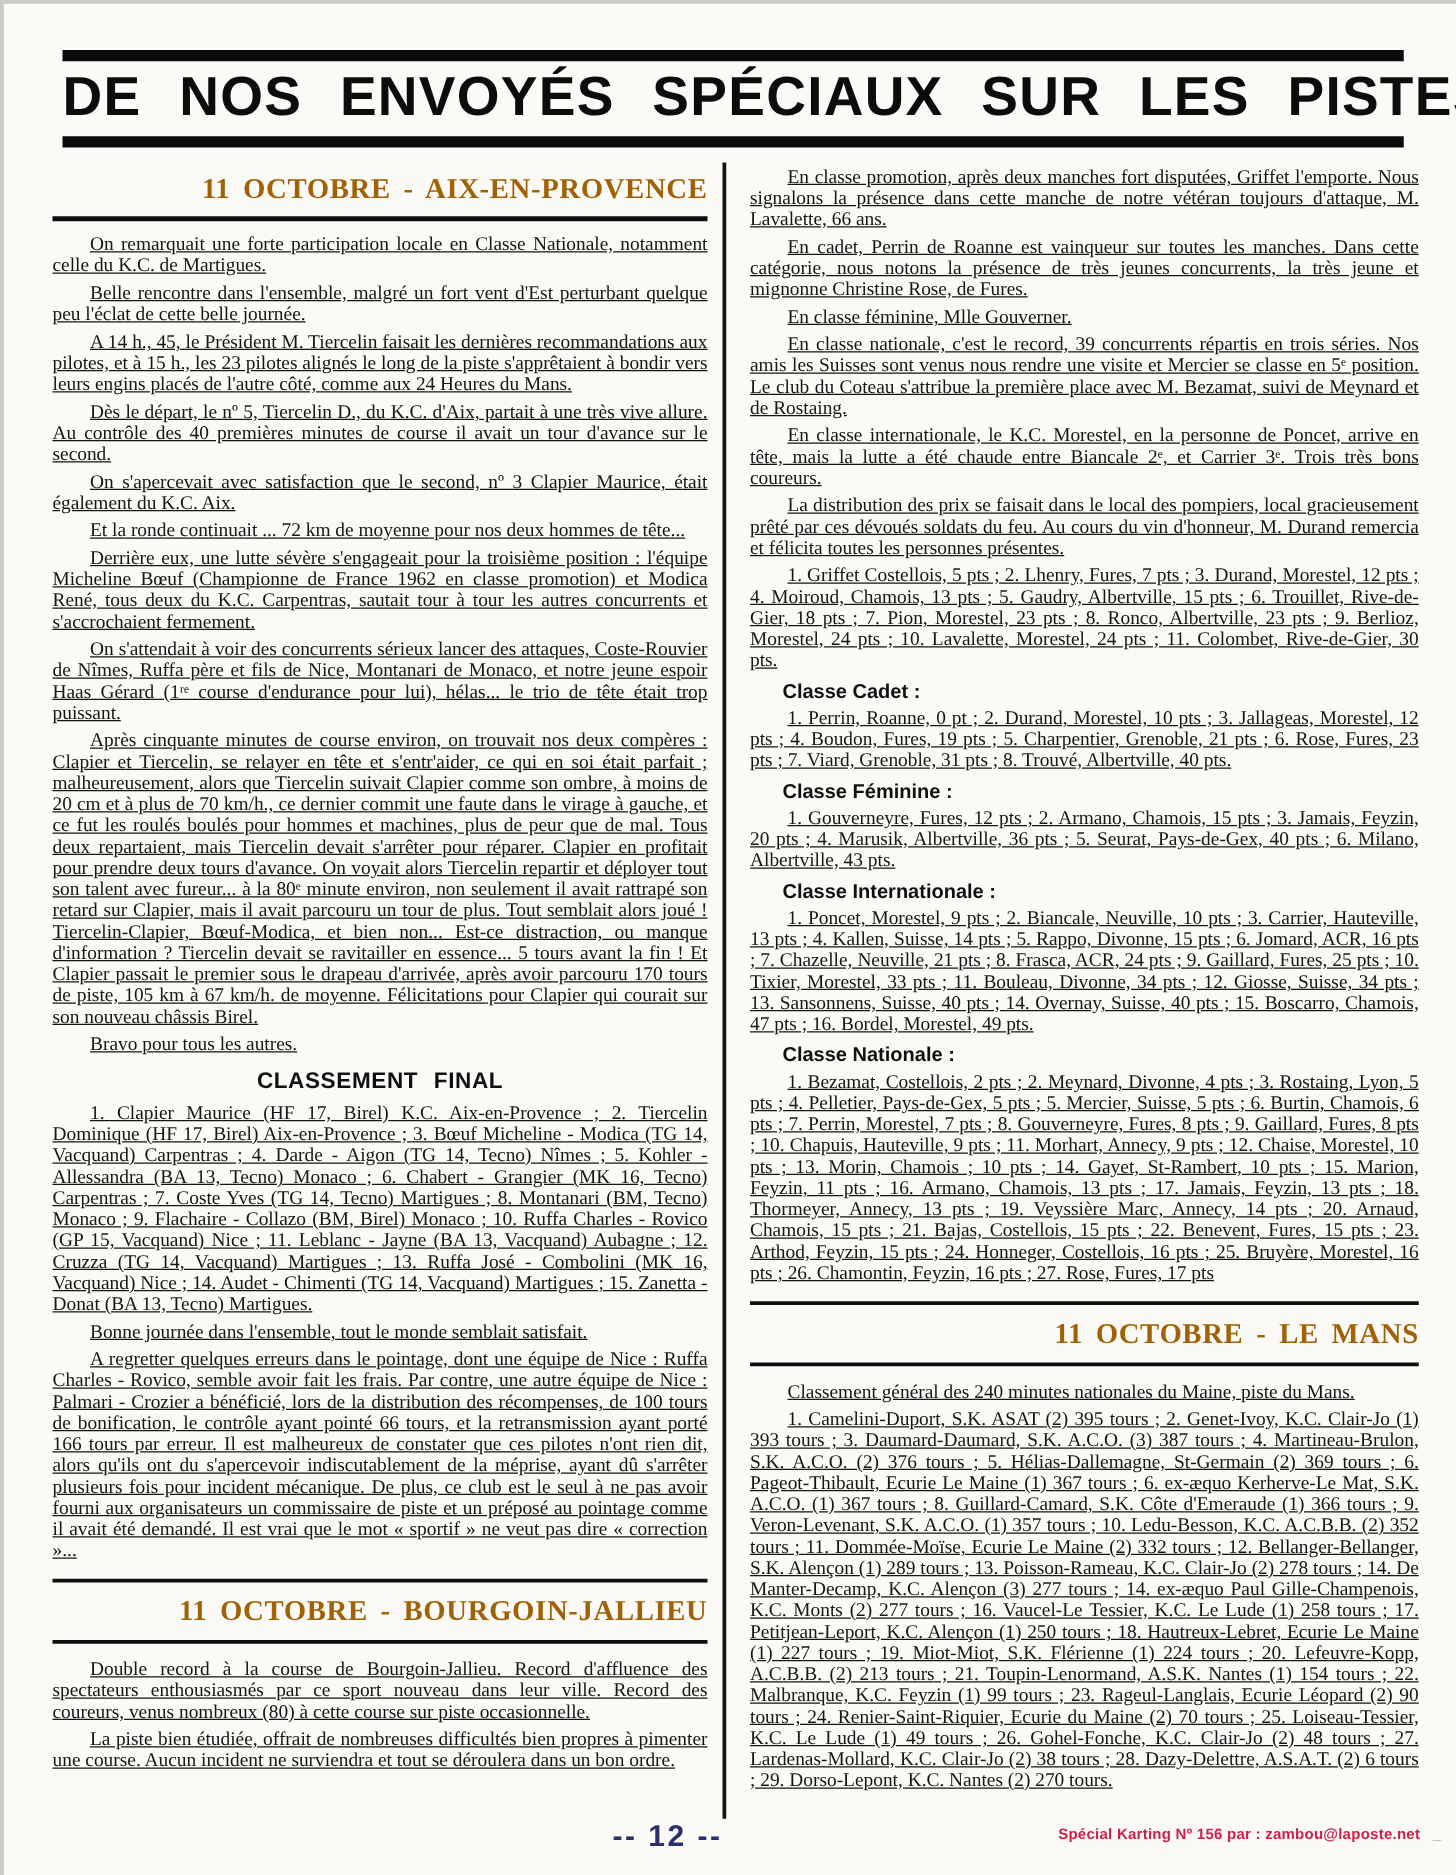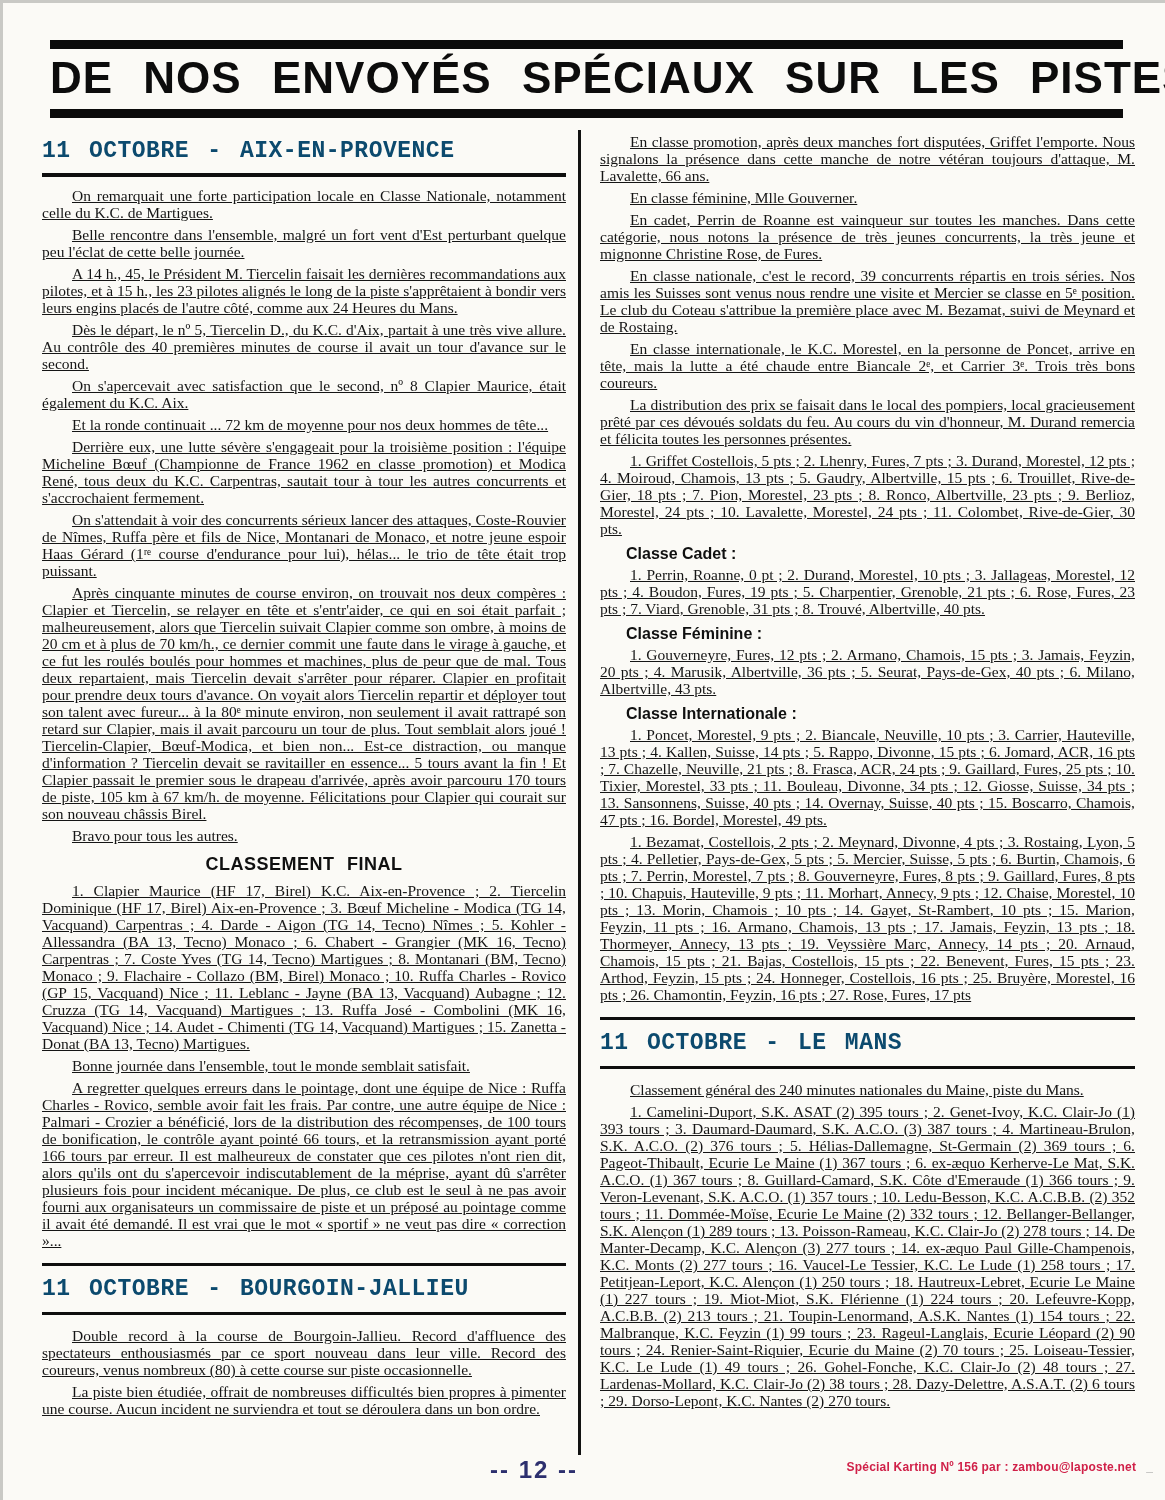--- a/index.html
+++ b/index.html
@@ -22,24 +22,24 @@
     font-weight:bold; font-size:44px; line-height:48px;
     letter-spacing:1px; word-spacing:17px;
     text-align:center; white-space:nowrap; color:#0c0c0c;
   }
   
   .col-left  { position:absolute; left:42px;  top:137px; width:524px; }
   .col-right { position:absolute; left:600px; top:133px; width:535px; }
   .divider   { position:absolute; left:578px; top:130px; width:3px; height:1325px; background:#121212; }
 
   .section-title {
-    font-family:Liberation Mono, monospace;
+    font-family:Liberation Serif, serif;
     font-weight:bold; font-size:23px; line-height:28px;
-    text-align:left; letter-spacing:0.5px; word-spacing:4px;
-    margin:0; color:#0c4a6e;
+    text-align:right; letter-spacing:0.5px; word-spacing:4px;
+    margin:0; color:#a16207;
   }
   .rule  { height:4px; background:#0e0e0e; margin:8px 0 10px 0; }
   .rule3 { height:3px; background:#0e0e0e; }
   .head-block { margin:14px 0 12px 0; }
   .head-block .section-title { margin:9px 0; }
 
   p.body {
     font-family:"Liberation Serif", serif;
     font-size:15.5px; line-height:17px;
     text-align:justify; text-indent:30px;
@@ -85,21 +85,21 @@
   <div class="col-left">
 
     <div>
       <h2 class="section-title">11 OCTOBRE - AIX-EN-PROVENCE</h2>
       <div class="rule"></div>
 
       <p class="body">On remarquait une forte participation locale en Classe Nationale, notamment celle du K.C. de Martigues.</p>
       <p class="body">Belle rencontre dans l'ensemble, malgré un fort vent d'Est perturbant quelque peu l'éclat de cette belle journée.</p>
       <p class="body">A 14 h., 45, le Président M. Tiercelin faisait les dernières recommandations aux pilotes, et à 15 h., les 23 pilotes alignés le long de la piste s'apprêtaient à bondir vers leurs engins placés de l'autre côté, comme aux 24 Heures du Mans.</p>
       <p class="body">Dès le départ, le nº 5, Tiercelin D., du K.C. d'Aix, partait à une très vive allure. Au contrôle des 40 premières minutes de course il avait un tour d'avance sur le second.</p>
-      <p class="body">On s'apercevait avec satisfaction que le second, nº 8 Clapier Maurice, était également du K.C. Aix.</p>
+      <p class="body">On s'apercevait avec satisfaction que le second, nº 3 Clapier Maurice, était également du K.C. Aix.</p>
       <p class="body">Et la ronde continuait ... 72 km de moyenne pour nos deux hommes de tête...</p>
       <p class="body">Derrière eux, une lutte sévère s'engageait pour la troisième position : l'équipe Micheline Bœuf (Championne de France 1962 en classe promotion) et Modica René, tous deux du K.C. Carpentras, sautait tour à tour les autres concurrents et s'accrochaient fermement.</p>
       <p class="body">On s'attendait à voir des concurrents sérieux lancer des attaques, Coste-Rouvier de Nîmes, Ruffa père et fils de Nice, Montanari de Monaco, et notre jeune espoir Haas Gérard (1ʳᵉ course d'endurance pour lui), hélas... le trio de tête était trop puissant.</p>
       <p class="body">Après cinquante minutes de course environ, on trouvait nos deux compères : Clapier et Tiercelin, se relayer en tête et s'entr'aider, ce qui en soi était parfait ; malheureusement, alors que Tiercelin suivait Clapier comme son ombre, à moins de 20 cm et à plus de 70 km/h., ce dernier commit une faute dans le virage à gauche, et ce fut les roulés boulés pour hommes et machines, plus de peur que de mal. Tous deux repartaient, mais Tiercelin devait s'arrêter pour réparer. Clapier en profitait pour prendre deux tours d'avance. On voyait alors Tiercelin repartir et déployer tout son talent avec fureur... à la 80ᵉ minute environ, non seulement il avait rattrapé son retard sur Clapier, mais il avait parcouru un tour de plus. Tout semblait alors joué ! Tiercelin-Clapier, Bœuf-Modica, et bien non... Est-ce distraction, ou manque d'information ? Tiercelin devait se ravitailler en essence... 5 tours avant la fin ! Et Clapier passait le premier sous le drapeau d'arrivée, après avoir parcouru 170 tours de piste, 105 km à 67 km/h. de moyenne. Félicitations pour Clapier qui courait sur son nouveau châssis Birel.</p>
       <p class="body">Bravo pour tous les autres.</p>
 
       <h3 class="sub-title">CLASSEMENT FINAL</h3>
       <p class="body">1. Clapier Maurice (HF 17, Birel) K.C. Aix-en-Provence ; 2. Tiercelin Dominique (HF 17, Birel) Aix-en-Provence ; 3. Bœuf Micheline - Modica (TG 14, Vacquand) Carpentras ; 4. Darde - Aigon (TG 14, Tecno) Nîmes ; 5. Kohler - Allessandra (BA 13, Tecno) Monaco ; 6. Chabert - Grangier (MK 16, Tecno) Carpentras ; 7. Coste Yves (TG 14, Tecno) Martigues ; 8. Montanari (BM, Tecno) Monaco ; 9. Flachaire - Collazo (BM, Birel) Monaco ; 10. Ruffa Charles - Rovico (GP 15, Vacquand) Nice ; 11. Leblanc - Jayne (BA 13, Vacquand) Aubagne ; 12. Cruzza (TG 14, Vacquand) Martigues ; 13. Ruffa José - Combolini (MK 16, Vacquand) Nice ; 14. Audet - Chimenti (TG 14, Vacquand) Martigues ; 15. Zanetta - Donat (BA 13, Tecno) Martigues.</p>
 
       <p class="body">Bonne journée dans l'ensemble, tout le monde semblait satisfait.</p>
@@ -115,39 +115,40 @@
       <p class="body">Double record à la course de Bourgoin-Jallieu. Record d'affluence des spectateurs enthousiasmés par ce sport nouveau dans leur ville. Record des coureurs, venus nombreux (80) à cette course sur piste occasionnelle.</p>
       <p class="body">La piste bien étudiée, offrait de nombreuses difficultés bien propres à pimenter une course. Aucun incident ne surviendra et tout se déroulera dans un bon ordre.</p>
     </div>
 
   </div>
 
   <div class="col-right">
 
     <div>
       <p class="body">En classe promotion, après deux manches fort disputées, Griffet l'emporte. Nous signalons la présence dans cette manche de notre vétéran toujours d'attaque, M. Lavalette, 66 ans.</p>
+      <p class="body">En cadet, Perrin de Roanne est vainqueur sur toutes les manches. Dans cette catégorie, nous notons la présence de très jeunes concurrents, la très jeune et mignonne Christine Rose, de Fures.</p>
       <p class="body">En classe féminine, Mlle Gouverner.</p>
-      <p class="body">En cadet, Perrin de Roanne est vainqueur sur toutes les manches. Dans cette catégorie, nous notons la présence de très jeunes concurrents, la très jeune et mignonne Christine Rose, de Fures.</p>
       <p class="body">En classe nationale, c'est le record, 39 concurrents répartis en trois séries. Nos amis les Suisses sont venus nous rendre une visite et Mercier se classe en 5ᵉ position. Le club du Coteau s'attribue la première place avec M. Bezamat, suivi de Meynard et de Rostaing.</p>
       <p class="body">En classe internationale, le K.C. Morestel, en la personne de Poncet, arrive en tête, mais la lutte a été chaude entre Biancale 2ᵉ, et Carrier 3ᵉ. Trois très bons coureurs.</p>
       <p class="body">La distribution des prix se faisait dans le local des pompiers, local gracieusement prêté par ces dévoués soldats du feu. Au cours du vin d'honneur, M. Durand remercia et félicita toutes les personnes présentes.</p>
     </div>
 
     <div>
       <p class="body">1. Griffet Costellois, 5 pts ; 2. Lhenry, Fures, 7 pts ; 3. Durand, Morestel, 12 pts ; 4. Moiroud, Chamois, 13 pts ; 5. Gaudry, Albertville, 15 pts ; 6. Trouillet, Rive-de-Gier, 18 pts ; 7. Pion, Morestel, 23 pts ; 8. Ronco, Albertville, 23 pts ; 9. Berlioz, Morestel, 24 pts ; 10. Lavalette, Morestel, 24 pts ; 11. Colombet, Rive-de-Gier, 30 pts.</p>
 
       <h4 class="class-label">Classe Cadet :</h4>
       <p class="body">1. Perrin, Roanne, 0 pt ; 2. Durand, Morestel, 10 pts ; 3. Jallageas, Morestel, 12 pts ; 4. Boudon, Fures, 19 pts ; 5. Charpentier, Grenoble, 21 pts ; 6. Rose, Fures, 23 pts ; 7. Viard, Grenoble, 31 pts ; 8. Trouvé, Albertville, 40 pts.</p>
 
       <h4 class="class-label">Classe Féminine :</h4>
       <p class="body">1. Gouverneyre, Fures, 12 pts ; 2. Armano, Chamois, 15 pts ; 3. Jamais, Feyzin, 20 pts ; 4. Marusik, Albertville, 36 pts ; 5. Seurat, Pays-de-Gex, 40 pts ; 6. Milano, Albertville, 43 pts.</p>
 
       <h4 class="class-label">Classe Internationale :</h4>
       <p class="body">1. Poncet, Morestel, 9 pts ; 2. Biancale, Neuville, 10 pts ; 3. Carrier, Hauteville, 13 pts ; 4. Kallen, Suisse, 14 pts ; 5. Rappo, Divonne, 15 pts ; 6. Jomard, ACR, 16 pts ; 7. Chazelle, Neuville, 21 pts ; 8. Frasca, ACR, 24 pts ; 9. Gaillard, Fures, 25 pts ; 10. Tixier, Morestel, 33 pts ; 11. Bouleau, Divonne, 34 pts ; 12. Giosse, Suisse, 34 pts ; 13. Sansonnens, Suisse, 40 pts ; 14. Overnay, Suisse, 40 pts ; 15. Boscarro, Chamois, 47 pts ; 16. Bordel, Morestel, 49 pts.</p>
 
+      <h4 class="class-label">Classe Nationale :</h4>
       <p class="body">1. Bezamat, Costellois, 2 pts ; 2. Meynard, Divonne, 4 pts ; 3. Rostaing, Lyon, 5 pts ; 4. Pelletier, Pays-de-Gex, 5 pts ; 5. Mercier, Suisse, 5 pts ; 6. Burtin, Chamois, 6 pts ; 7. Perrin, Morestel, 7 pts ; 8. Gouverneyre, Fures, 8 pts ; 9. Gaillard, Fures, 8 pts ; 10. Chapuis, Hauteville, 9 pts ; 11. Morhart, Annecy, 9 pts ; 12. Chaise, Morestel, 10 pts ; 13. Morin, Chamois ; 10 pts ; 14. Gayet, St-Rambert, 10 pts ; 15. Marion, Feyzin, 11 pts ; 16. Armano, Chamois, 13 pts ; 17. Jamais, Feyzin, 13 pts ; 18. Thormeyer, Annecy, 13 pts ; 19. Veyssière Marc, Annecy, 14 pts ; 20. Arnaud, Chamois, 15 pts ; 21. Bajas, Costellois, 15 pts ; 22. Benevent, Fures, 15 pts ; 23. Arthod, Feyzin, 15 pts ; 24. Honneger, Costellois, 16 pts ; 25. Bruyère, Morestel, 16 pts ; 26. Chamontin, Feyzin, 16 pts ; 27. Rose, Fures, 17 pts</p>
     </div>
 
     <div>
       <div class="head-block">
         <div class="rule3"></div>
         <h2 class="section-title">11 OCTOBRE - LE MANS</h2>
         <div class="rule3"></div>
       </div>
       <p class="body">Classement général des 240 minutes nationales du Maine, piste du Mans.</p>

